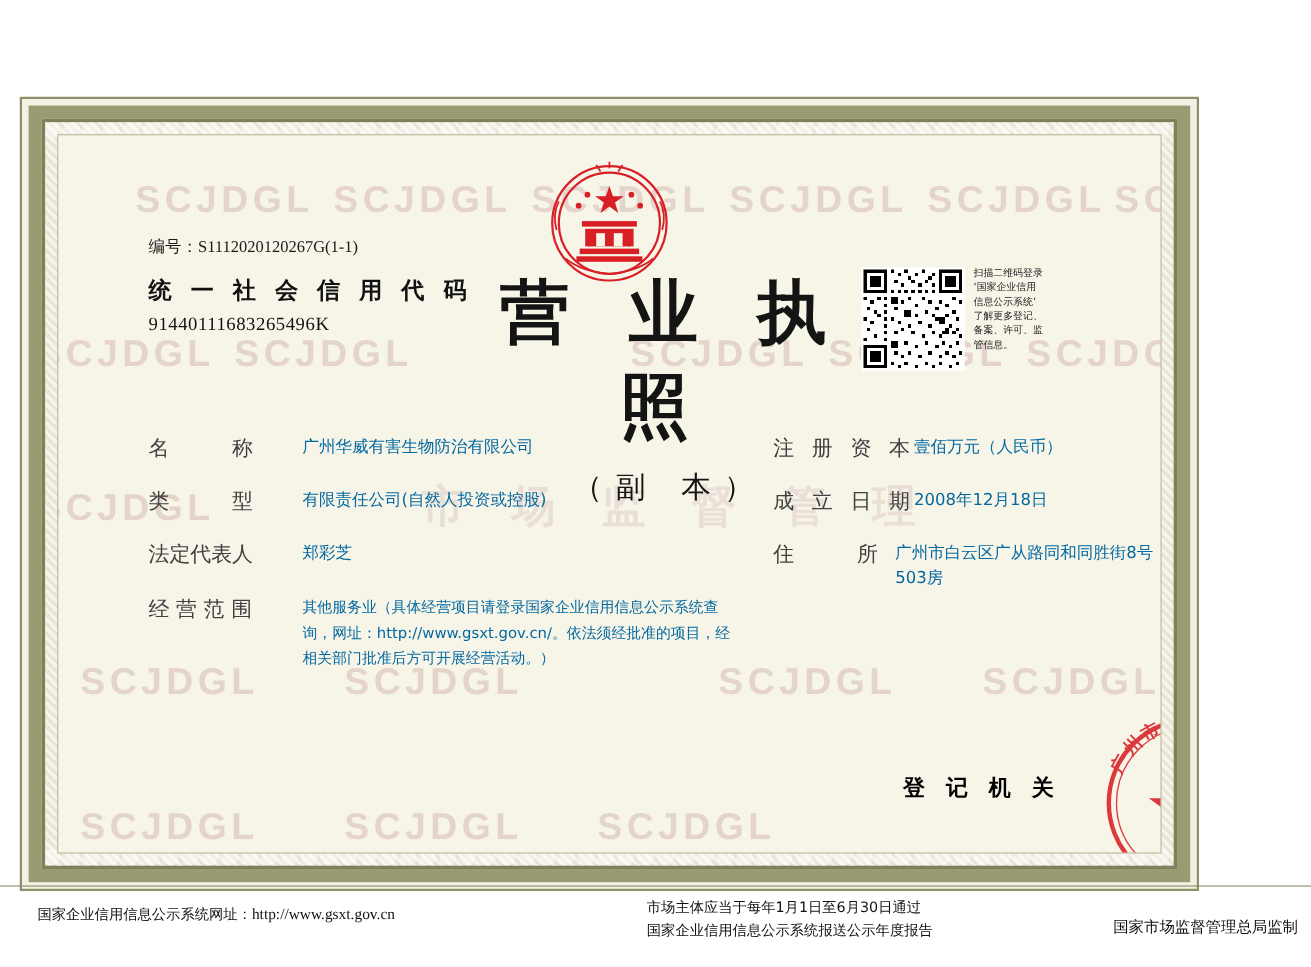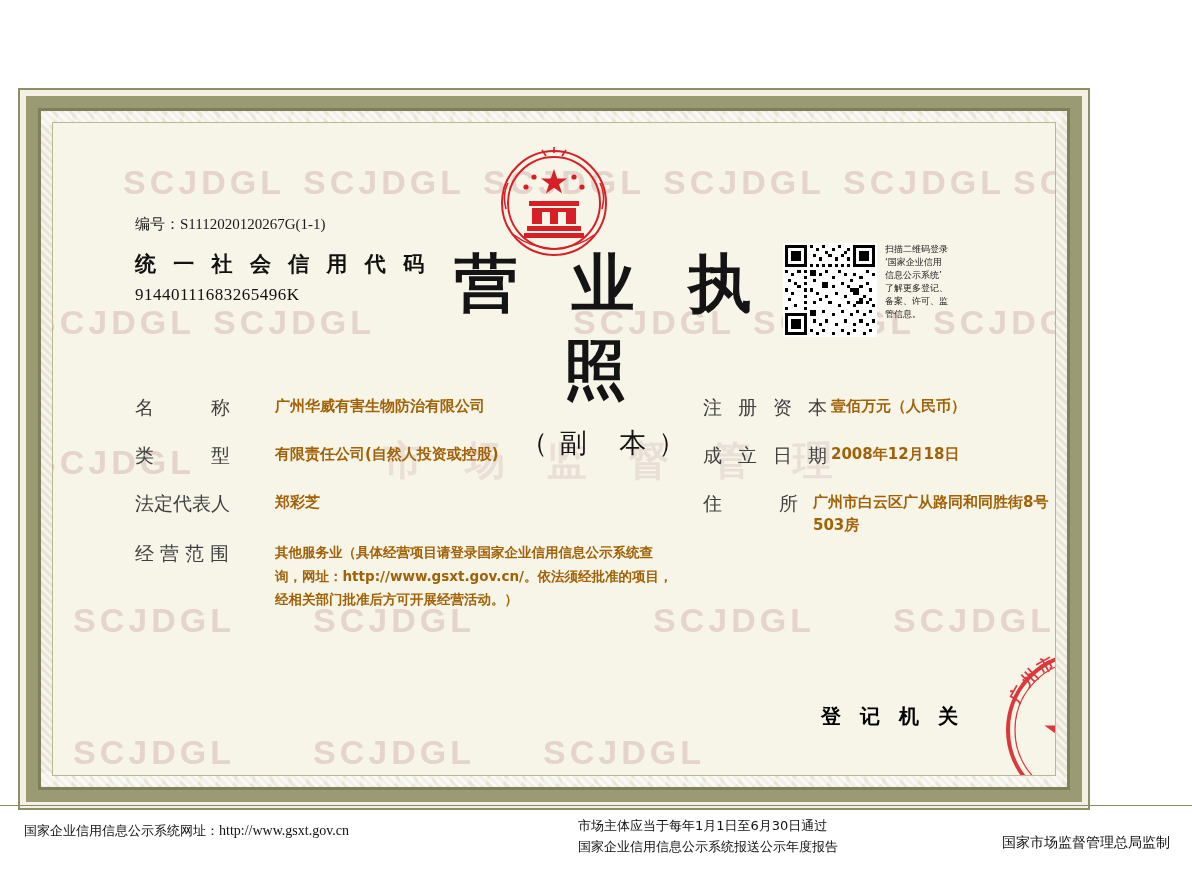--- a/index.html
+++ b/index.html
@@ -162,24 +162,23 @@
   .f-label {
     font-size: 19px;
     font-weight: normal;
     color: #404040;
     font-family: "DejaVu Sans", sans-serif;
     white-space: nowrap;
   }
   .f-label.sp5 { letter-spacing: 5px; }
   .f-value {
     font-size: 15px;
-    color: #a16207;
+    color: #0369a1;
     font-family: "DejaVu Sans", sans-serif;
     line-height: 1.55;
-    font-weight: bold;
   }
 
   
   .lab-w-left { width: 140px; display: inline-block; }
   .lab-w-right { width: 128px; display: inline-block; }
 
   .scope-value { width: 400px; font-size: 13.5px; line-height: 1.75; }
 
   
   .registry {
@@ -198,20 +197,21 @@
     width: 190px; height: 190px;
   }
 
   
   .footer {
     position: absolute;
     left: 0; right: 0; bottom: 10px;
     height: 64px;
     border-top: 1px solid #8a8a6a;
     padding-top: 10px;
+    padding-left: 10px;
   }
   .footer-inner {
     position: relative;
     width: 1192px; height: 54px;
   }
   .foot-left {
     position: absolute; left: 24px; top: 6px;
     font-size: 13px; color: #111;
     font-family: "DejaVu Sans", sans-serif;
   }

